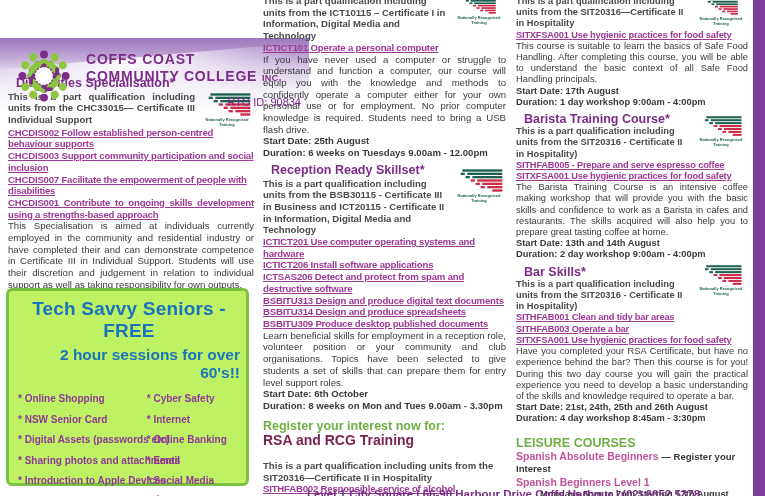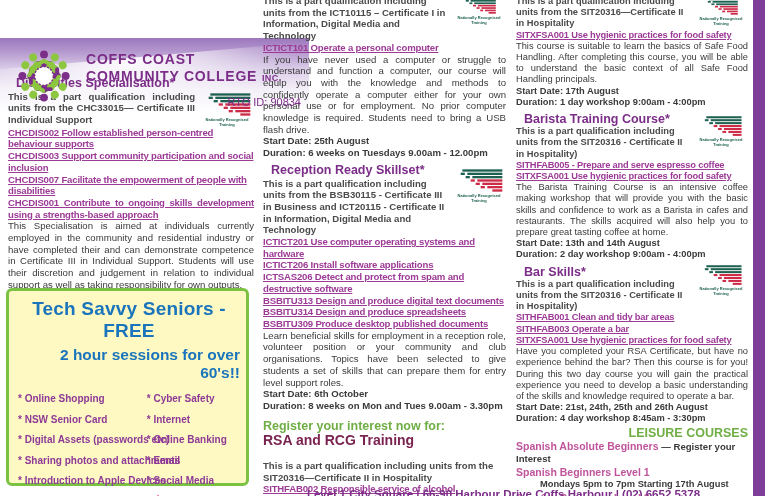--- a/index.html
+++ b/index.html
@@ -29,28 +29,28 @@
   .qleft{flex:1;min-width:0;}
   .qual{font-weight:bold;color:#4a4a4a;}
   .code{color:#9c3a96;font-weight:bold;letter-spacing:-0.2px;text-decoration:underline;}
   .bodyj{text-align:justify;}
   .meta{font-weight:bold;}
   .nrt{width:54px;flex-shrink:0;text-align:center;margin-top:2px;}
   .nrt-svg{width:50px;height:24px;display:block;margin:0 auto;}
   .nrt-cap{font-size:4px;line-height:5px;color:#1e6150;font-weight:bold;}
   .green-h{color:#6fae44;font-weight:bold;font-size:12.5px;margin:9px 0 3px;}
   .rsa-h{color:#7b2350;font-weight:bold;font-size:14px;margin:2px 0 13px;}
-  .leisure-h{color:#6fae44;font-weight:bold;font-size:12.5px;text-align:right;margin:3px 0 2px;}
+  .leisure-h{color:#6fae44;font-weight:bold;font-size:12.5px;text-align:left;margin:13px 0 2px;}
   .sp-row{margin-top:2px;}
   .sp-name{color:#c0549c;font-weight:bold;font-size:10.5px;}
   .sp-note{color:#3a3a3a;font-weight:bold;font-size:9.6px;}
   .sched{font-weight:bold;margin-left:24px;}
   
   .tech-box{position:absolute;left:6px;top:288px;width:243px;height:198px;box-sizing:border-box;
-            border:3px solid #7cc242;border-radius:6px;background:#fef9c3;padding:7px 6px 4px 9px;z-index:3;}
+            border:3px solid #7cc242;border-radius:6px;background:#bef264;padding:7px 6px 4px 9px;z-index:3;}
   .ts-title{color:#1b75bc;font-size:19px;font-weight:bold;text-align:center;letter-spacing:.2px;}
   .ts-sub{color:#1b75bc;font-size:15.5px;font-weight:bold;text-align:right;margin-top:4px;}
   .ts-grid{display:flex;margin-top:11px;}
   .ts-c1{width:58%;}
   .ts-c2{width:42%;}
   .ts-item{color:#8e3a96;font-weight:bold;font-size:10px;margin-bottom:9.5px;white-space:nowrap;}
   .ts-logos{display:flex;align-items:center;gap:7px;margin-top:-2px;}
   
   .footer{position:absolute;left:258px;right:16px;top:488px;text-align:center;color:#7b2d88;
           font-weight:bold;font-size:11.5px;white-space:nowrap;z-index:4;}

